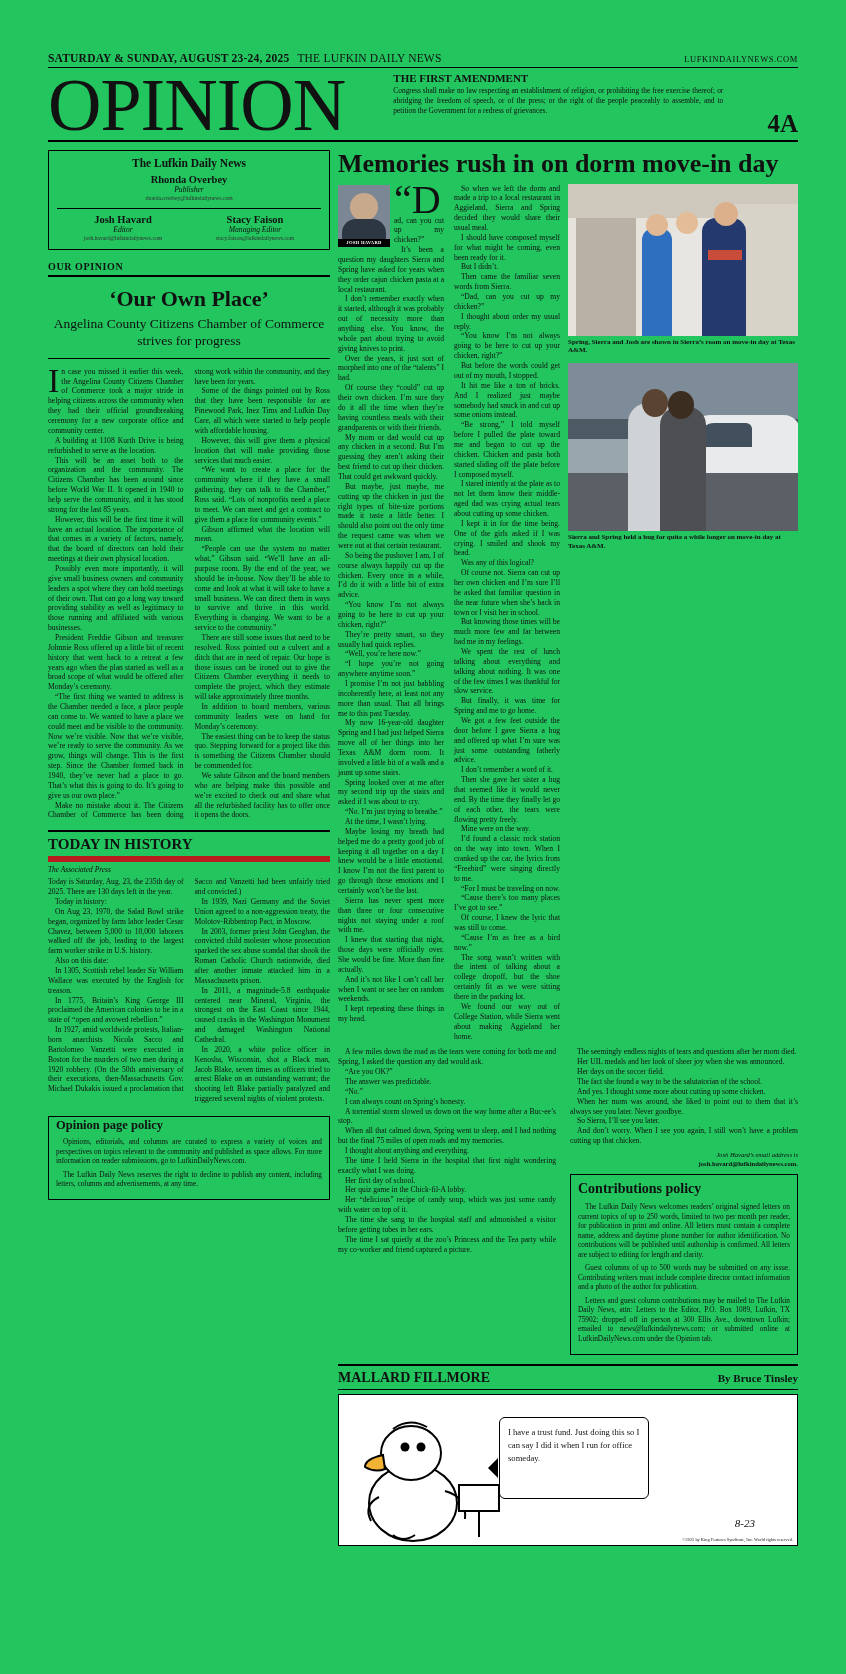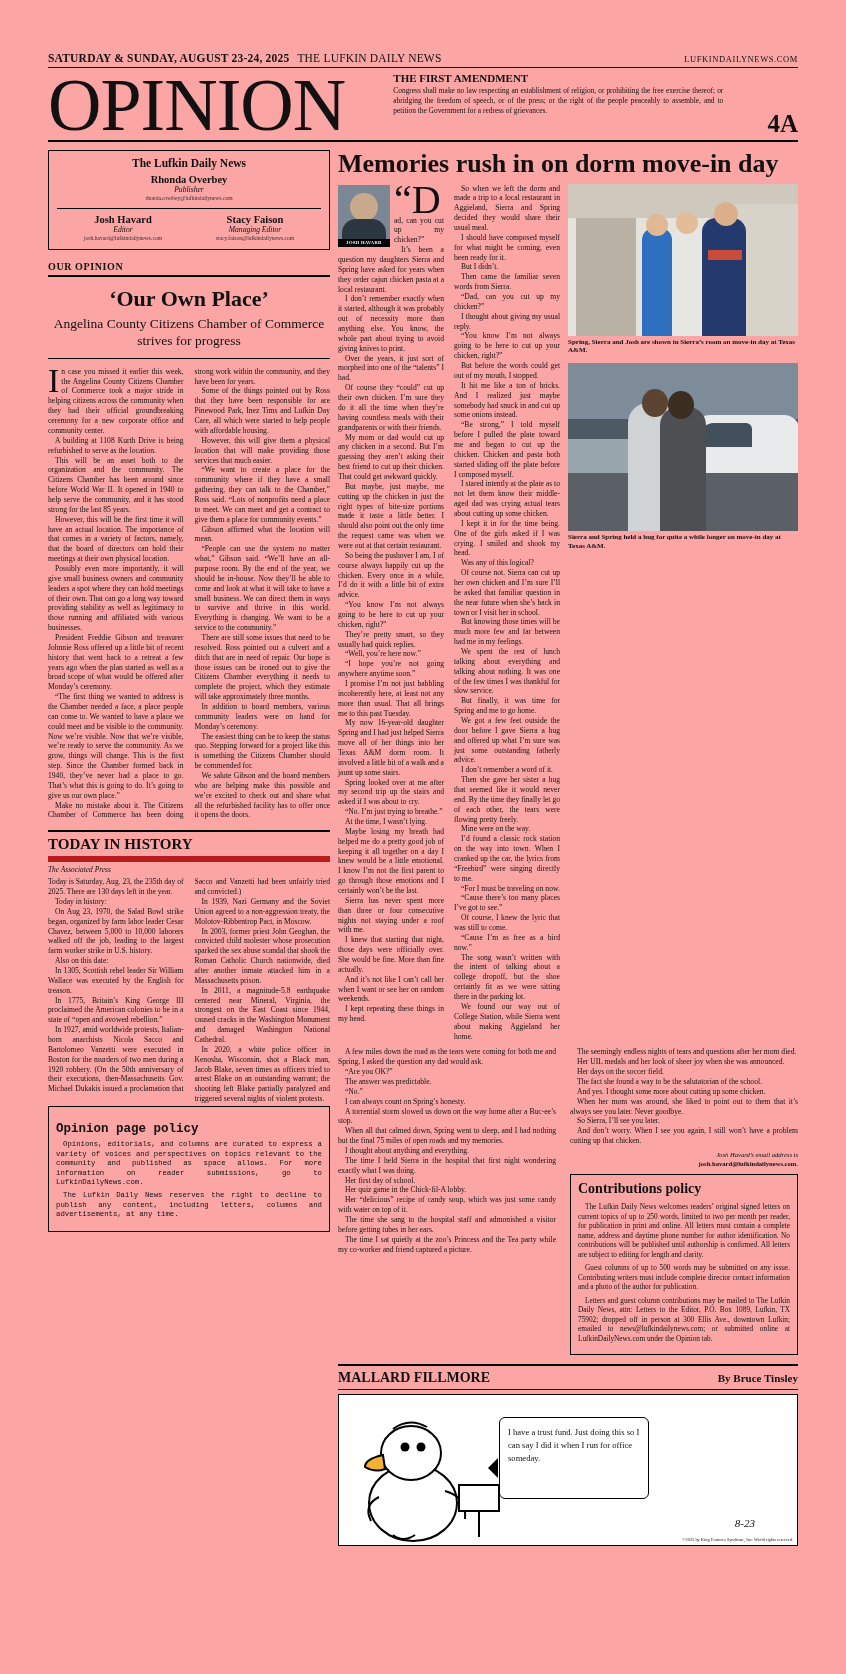--- a/index.html
+++ b/index.html
@@ -3,21 +3,21 @@
 <meta charset="utf-8">
 <style>
   html, body {
     margin: 0;
     padding: 0;
     background: #b9b9b9;
   }
   .page {
     width: 846px;
     height: 1674px;
-    background: #fca5a5;
+    background: #22c55e;
     position: relative;
     margin: 0 auto;
     overflow: hidden;
     font-family: "Liberation Serif", serif;
     color: #111;
   }
   .sheet {
     position: absolute;
     left: 48px;
     top: 52px;
@@ -175,23 +175,22 @@
     padding: 4px 0 3px 0;
     margin-top: 10px;
   }
   .byline-small {
     font-size: 7.4px;
     font-style: italic;
     margin: 3px 0 3px 0;
   }
   .policy-box {
     border: 1px solid #000;
-    margin-top: 2px;
-    padding: 15px 7px 7px 7px;
-    font-family: Liberation Mono, monospace;
+    margin-top: 12px;
+    padding: 1px 7px 7px 7px;
   }
   .policy-box h3 {
     margin: 0 0 4px 0;
     font-size: 12.5px;
     font-weight: bold;
   }
   .policy-box p {
     margin: 0 0 4px 0;
     font-size: 7.3px;
     line-height: 1.3;
@@ -481,21 +480,21 @@
             <p>Maybe losing my breath had helped me do a pretty good job of keeping it all together on a day I knew would be a little emotional. I know I’m not the first parent to go through those emotions and I certainly won’t be the last.</p>
             <p>Sierra has never spent more than three or four consecutive nights not staying under a roof with me.</p>
             <p>I knew that starting that night, those days were officially over. She would be fine. More than fine actually.</p>
             <p>And it’s not like I can’t call her when I want or see her on random weekends.</p>
             <p>I kept repeating these things in my head.</p>
             <p>So when we left the dorm and made a trip to a local restaurant in Aggieland, Sierra and Spring decided they would share their usual meal.</p>
             <p>I should have composed myself for what might be coming, even been ready for it.</p>
             <p>But I didn’t.</p>
             <p>Then came the familiar seven words from Sierra.</p>
             <p>“Dad, can you cut up my chicken?”</p>
-            <p>I thought about giving my usual reply.</p>
+            <p>I thought about order my usual reply.</p>
             <p>“You know I’m not always going to be here to cut up your chicken, right?”</p>
             <p>But before the words could get out of my mouth, I stopped.</p>
             <p>It hit me like a ton of bricks. And I realized just maybe somebody had snuck in and cut up some onions instead.</p>
             <p>“Be strong,” I told myself before I pulled the plate toward me and began to cut up the chicken. Chicken and pasta both started sliding off the plate before I composed myself.</p>
             <p>I stared intently at the plate as to not let them know their middle-aged dad was crying actual tears about cutting up some chicken.</p>
             <p>I kept it in for the time being. One of the girls asked if I was crying. I smiled and shook my head.</p>
             <p>Was any of this logical?</p>
             <p>Of course not. Sierra can cut up her own chicken and I’m sure I’ll be asked that familiar question in the near future when she’s back in town or I visit her in school.</p>
             <p>But knowing those times will be much more few and far between had me in my feelings.</p>
             <p>We spent the rest of lunch talking about everything and talking about nothing. It was one of the few times I was thankful for slow service.</p>

